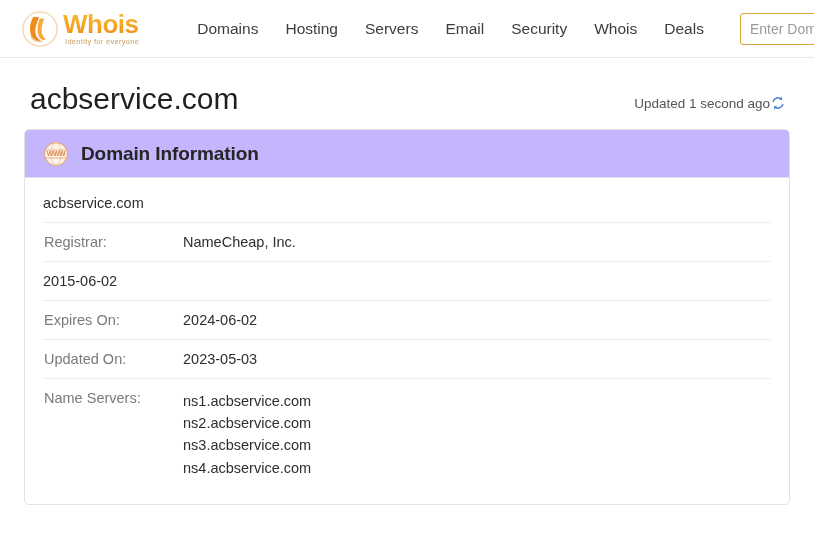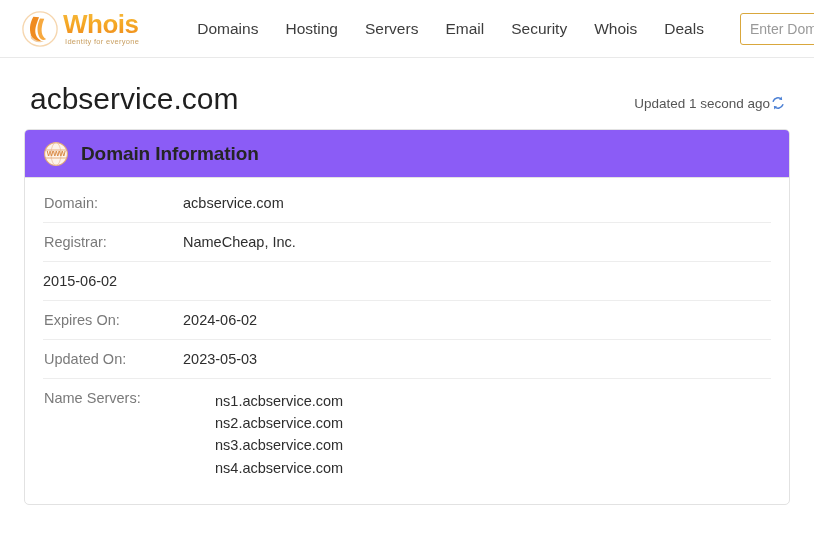--- a/index.html
+++ b/index.html
@@ -112,21 +112,21 @@
   .refresh-icon { width: 16px; height: 16px; display: block; }
 
   
   .card {
     border: 1px solid #e2e2e2;
     border-radius: 5px;
     background: #fff;
     overflow: hidden;
   }
   .card-header {
-    background: #8b5cf6;
+    background: #c4b5fd;
     border-bottom: 1px solid #e2e2e2;
     height: 48px;
     display: flex;
     align-items: center;
     padding-left: 18px;
     gap: 12px;
   }
   .www-icon { width: 26px; height: 26px; display: block; flex: 0 0 auto; }
   .card-title {
     font-size: 19px;
@@ -147,21 +147,21 @@
     flex: 0 0 140px;
     font-size: 14.5px;
     color: #7a7a7a;
     padding-left: 1px;
   }
   .info-value {
     flex: 1;
     font-size: 14.5px;
     color: #2e2e2e;
   }
-  .ns-line { display: block; line-height: 1.53; margin-left: 32px; }
+  .ns-line { display: block; line-height: 1.53; }
 </style>
 </head>
 <body>
 
 <div class="navbar">
 
   <a class="brand" href="#">
     <span class="brand-mark">
       <svg viewBox="0 0 40 40" width="38" height="38" aria-hidden="true">
         <circle cx="20" cy="20" r="18" fill="none" stroke="#f6d6ae" stroke-width="1.4"></circle>
@@ -219,21 +219,20 @@
           <line x1="1.8" y1="17" x2="24.2" y2="17" stroke="#e3a877" stroke-width="0.9"></line>
           <text x="13" y="15.3" text-anchor="middle" font-family="Liberation Sans, sans-serif" font-size="7" font-weight="bold" fill="#d98a45" letter-spacing="-0.4">WWW</text>
         </svg>
       </span>
       <span class="card-title">Domain Information</span>
     </div>
 
     <div class="card-body">
 
       <div class="info-row">
-        <div class="info-label">Domain:</div>
         <div class="info-value">acbservice.com</div>
       </div>
 
       <div class="info-row">
         <div class="info-label">Registrar:</div>
         <div class="info-value">NameCheap, Inc.</div>
       </div>
 
       <div class="info-row">
         <div class="info-value">2015-06-02</div>

